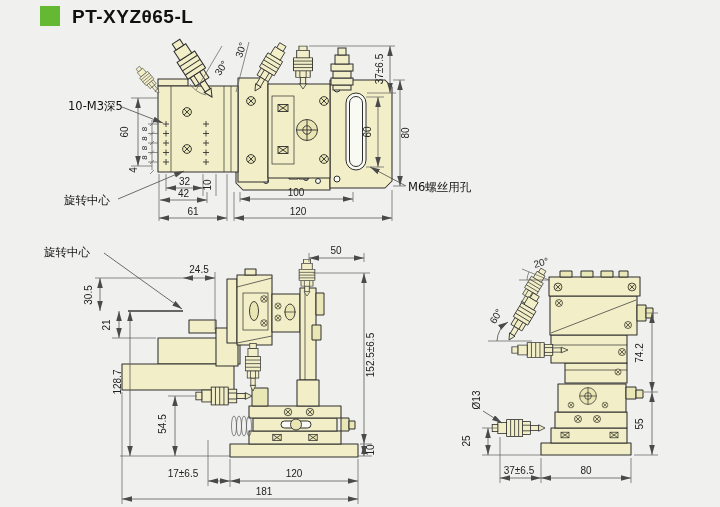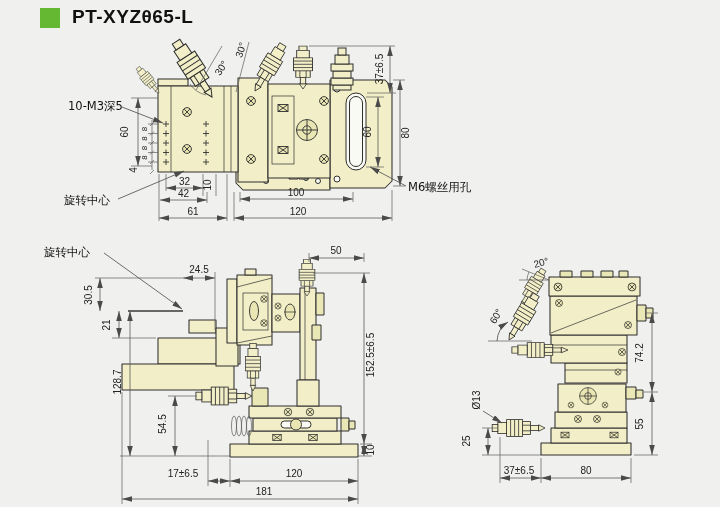--- a/index.html
+++ b/index.html
@@ -1,17 +1,17 @@
 <!DOCTYPE html>
 <html><head>
 <meta charset="utf-8">
 <style>
   html,body{margin:0;padding:0;}
   body{width:720px;height:507px;background:#f0f0ee;font-family:"Liberation Sans",sans-serif;position:relative;overflow:hidden;}
-  .titlebar{position:absolute;left:40px;top:6px;display:flex;align-items:flex-end;gap:12px;}
+  .titlebar{position:absolute;left:40px;top:6px;display:flex;align-items:flex-start;gap:12px;}
   .bullet{width:20px;height:20px;background:#64b832;}
   .titlebar h1{margin:0;font-size:19px;font-weight:bold;color:#111;letter-spacing:.5px;font-family:"Liberation Sans",sans-serif;}
   svg{position:absolute;left:0;top:0;}
   .body{fill:#f2efc8;stroke:#2e2e2e;stroke-width:1.05;stroke-linejoin:round;}
   .body2{fill:#eae7b6;stroke:#2e2e2e;stroke-width:1;stroke-linejoin:round;}
   .hole{fill:#fafaf4;stroke:#2e2e2e;stroke-width:1;}
   .tln{stroke:#2e2e2e;stroke-width:.7;fill:none;}
   .mic{fill:#f2efc8;stroke:#2e2e2e;stroke-width:1;}
   .scrg{fill:#e9e6b4;stroke:#2e2e2e;stroke-width:.9;}
   .ext{stroke:#5c5c5c;stroke-width:.7;fill:none;}

